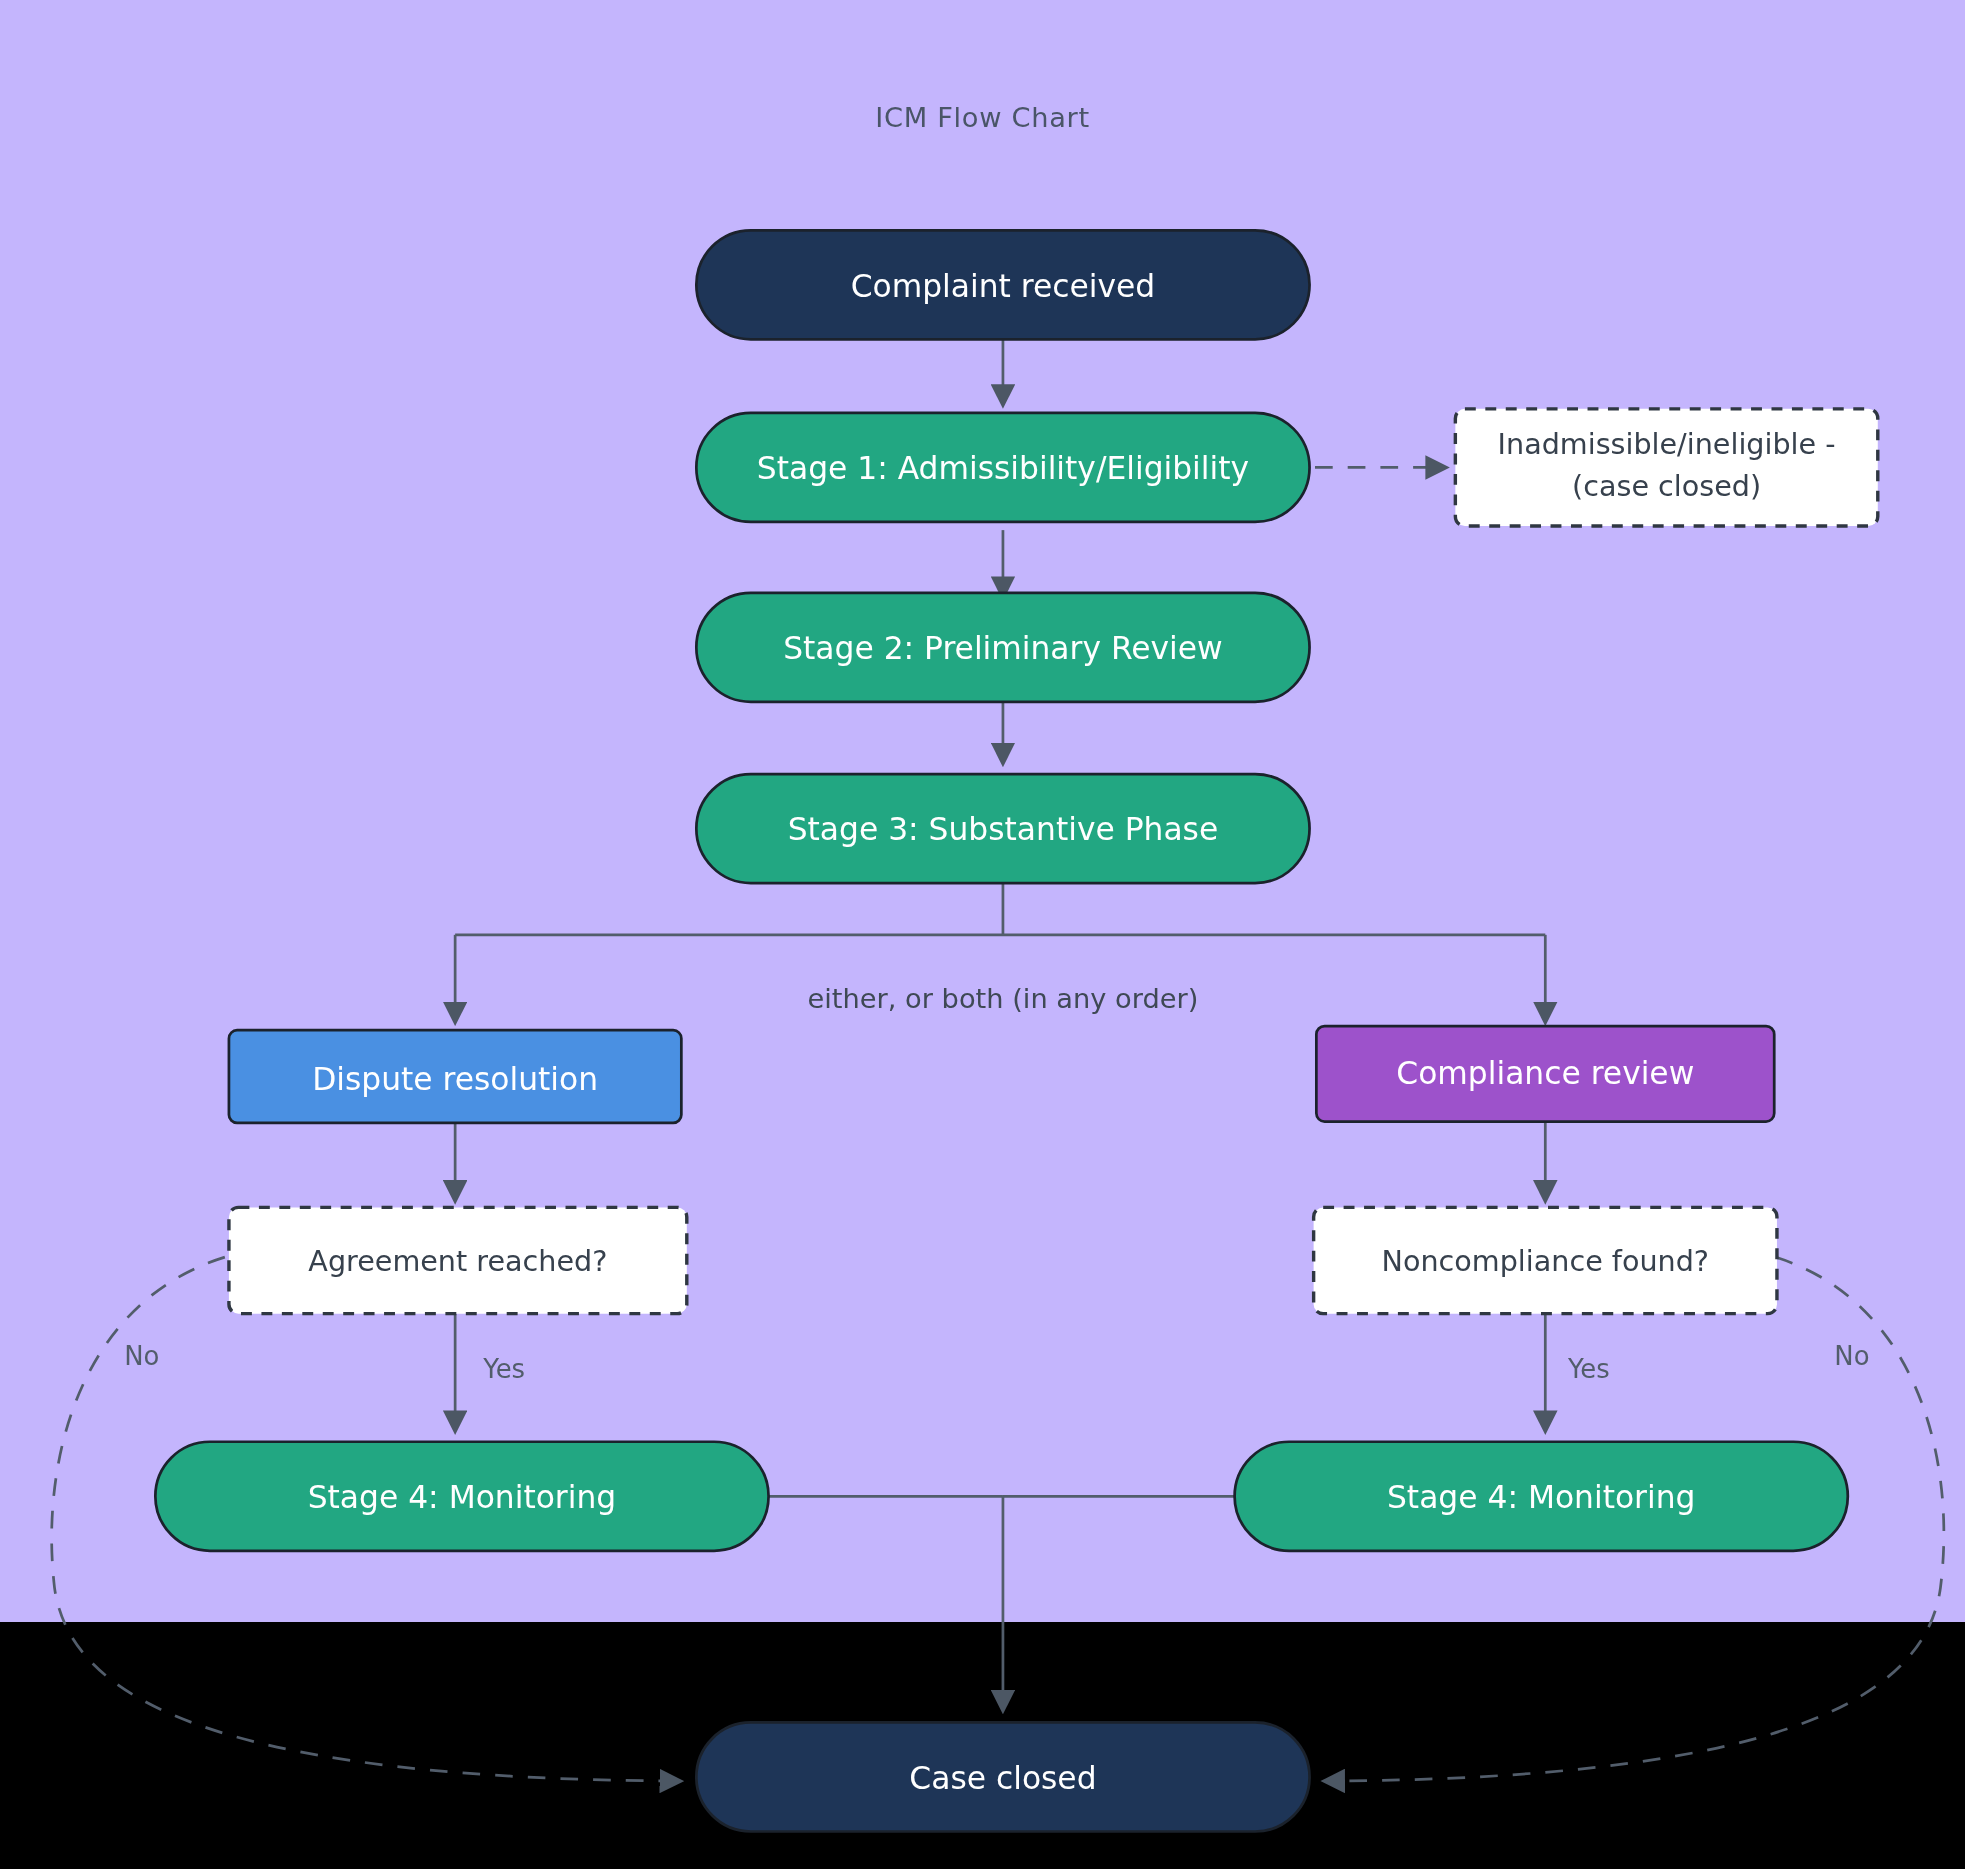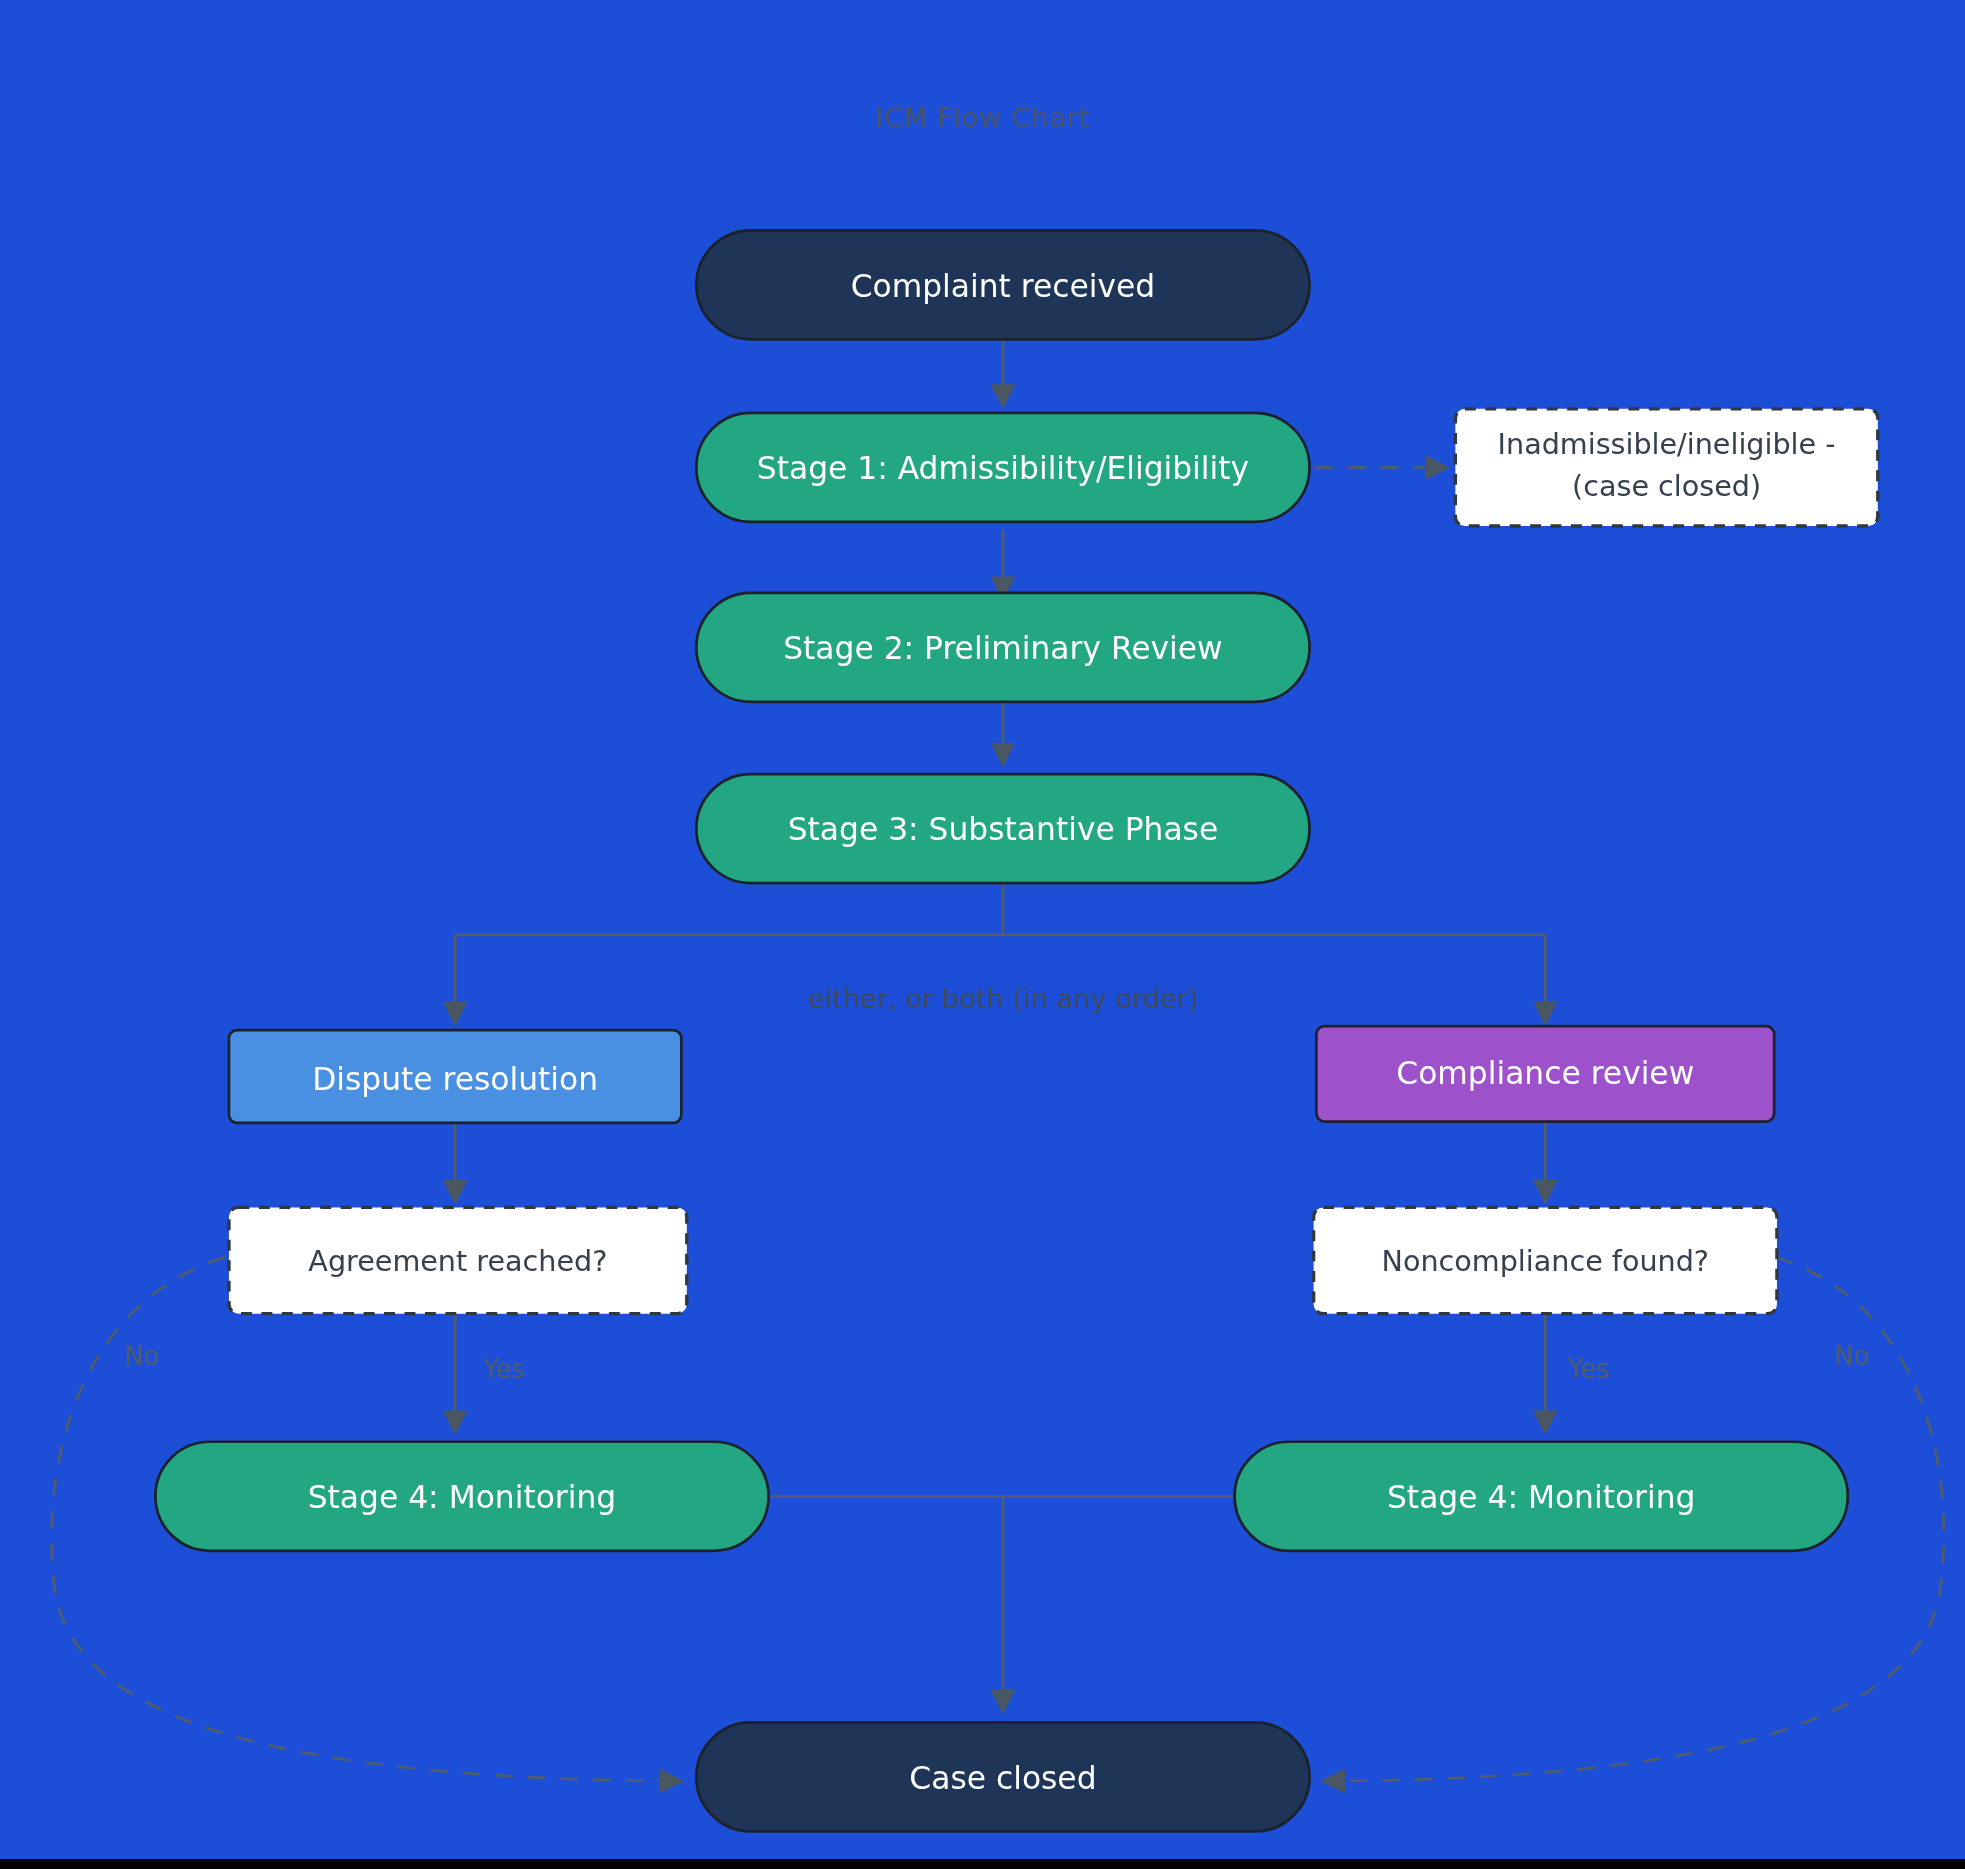--- a/index.html
+++ b/index.html
@@ -9,22 +9,22 @@
   }
   body {
     width: 1965px;
     height: 1869px;
     overflow: hidden;
     font-family: "DejaVu Sans", "Liberation Sans", sans-serif;
   }
   #flow-root {
     position: relative;
     width: 1965px;
-    height: 1859px;
-    background: #1d4ed8;
+    height: 1622px;
+    background: #c4b5fd;
   }
   svg.flow-svg {
     position: absolute;
     top: 0;
     left: 0;
     width: 1965px;
     height: 1869px;
     display: block;
   }
   .chart-title {

